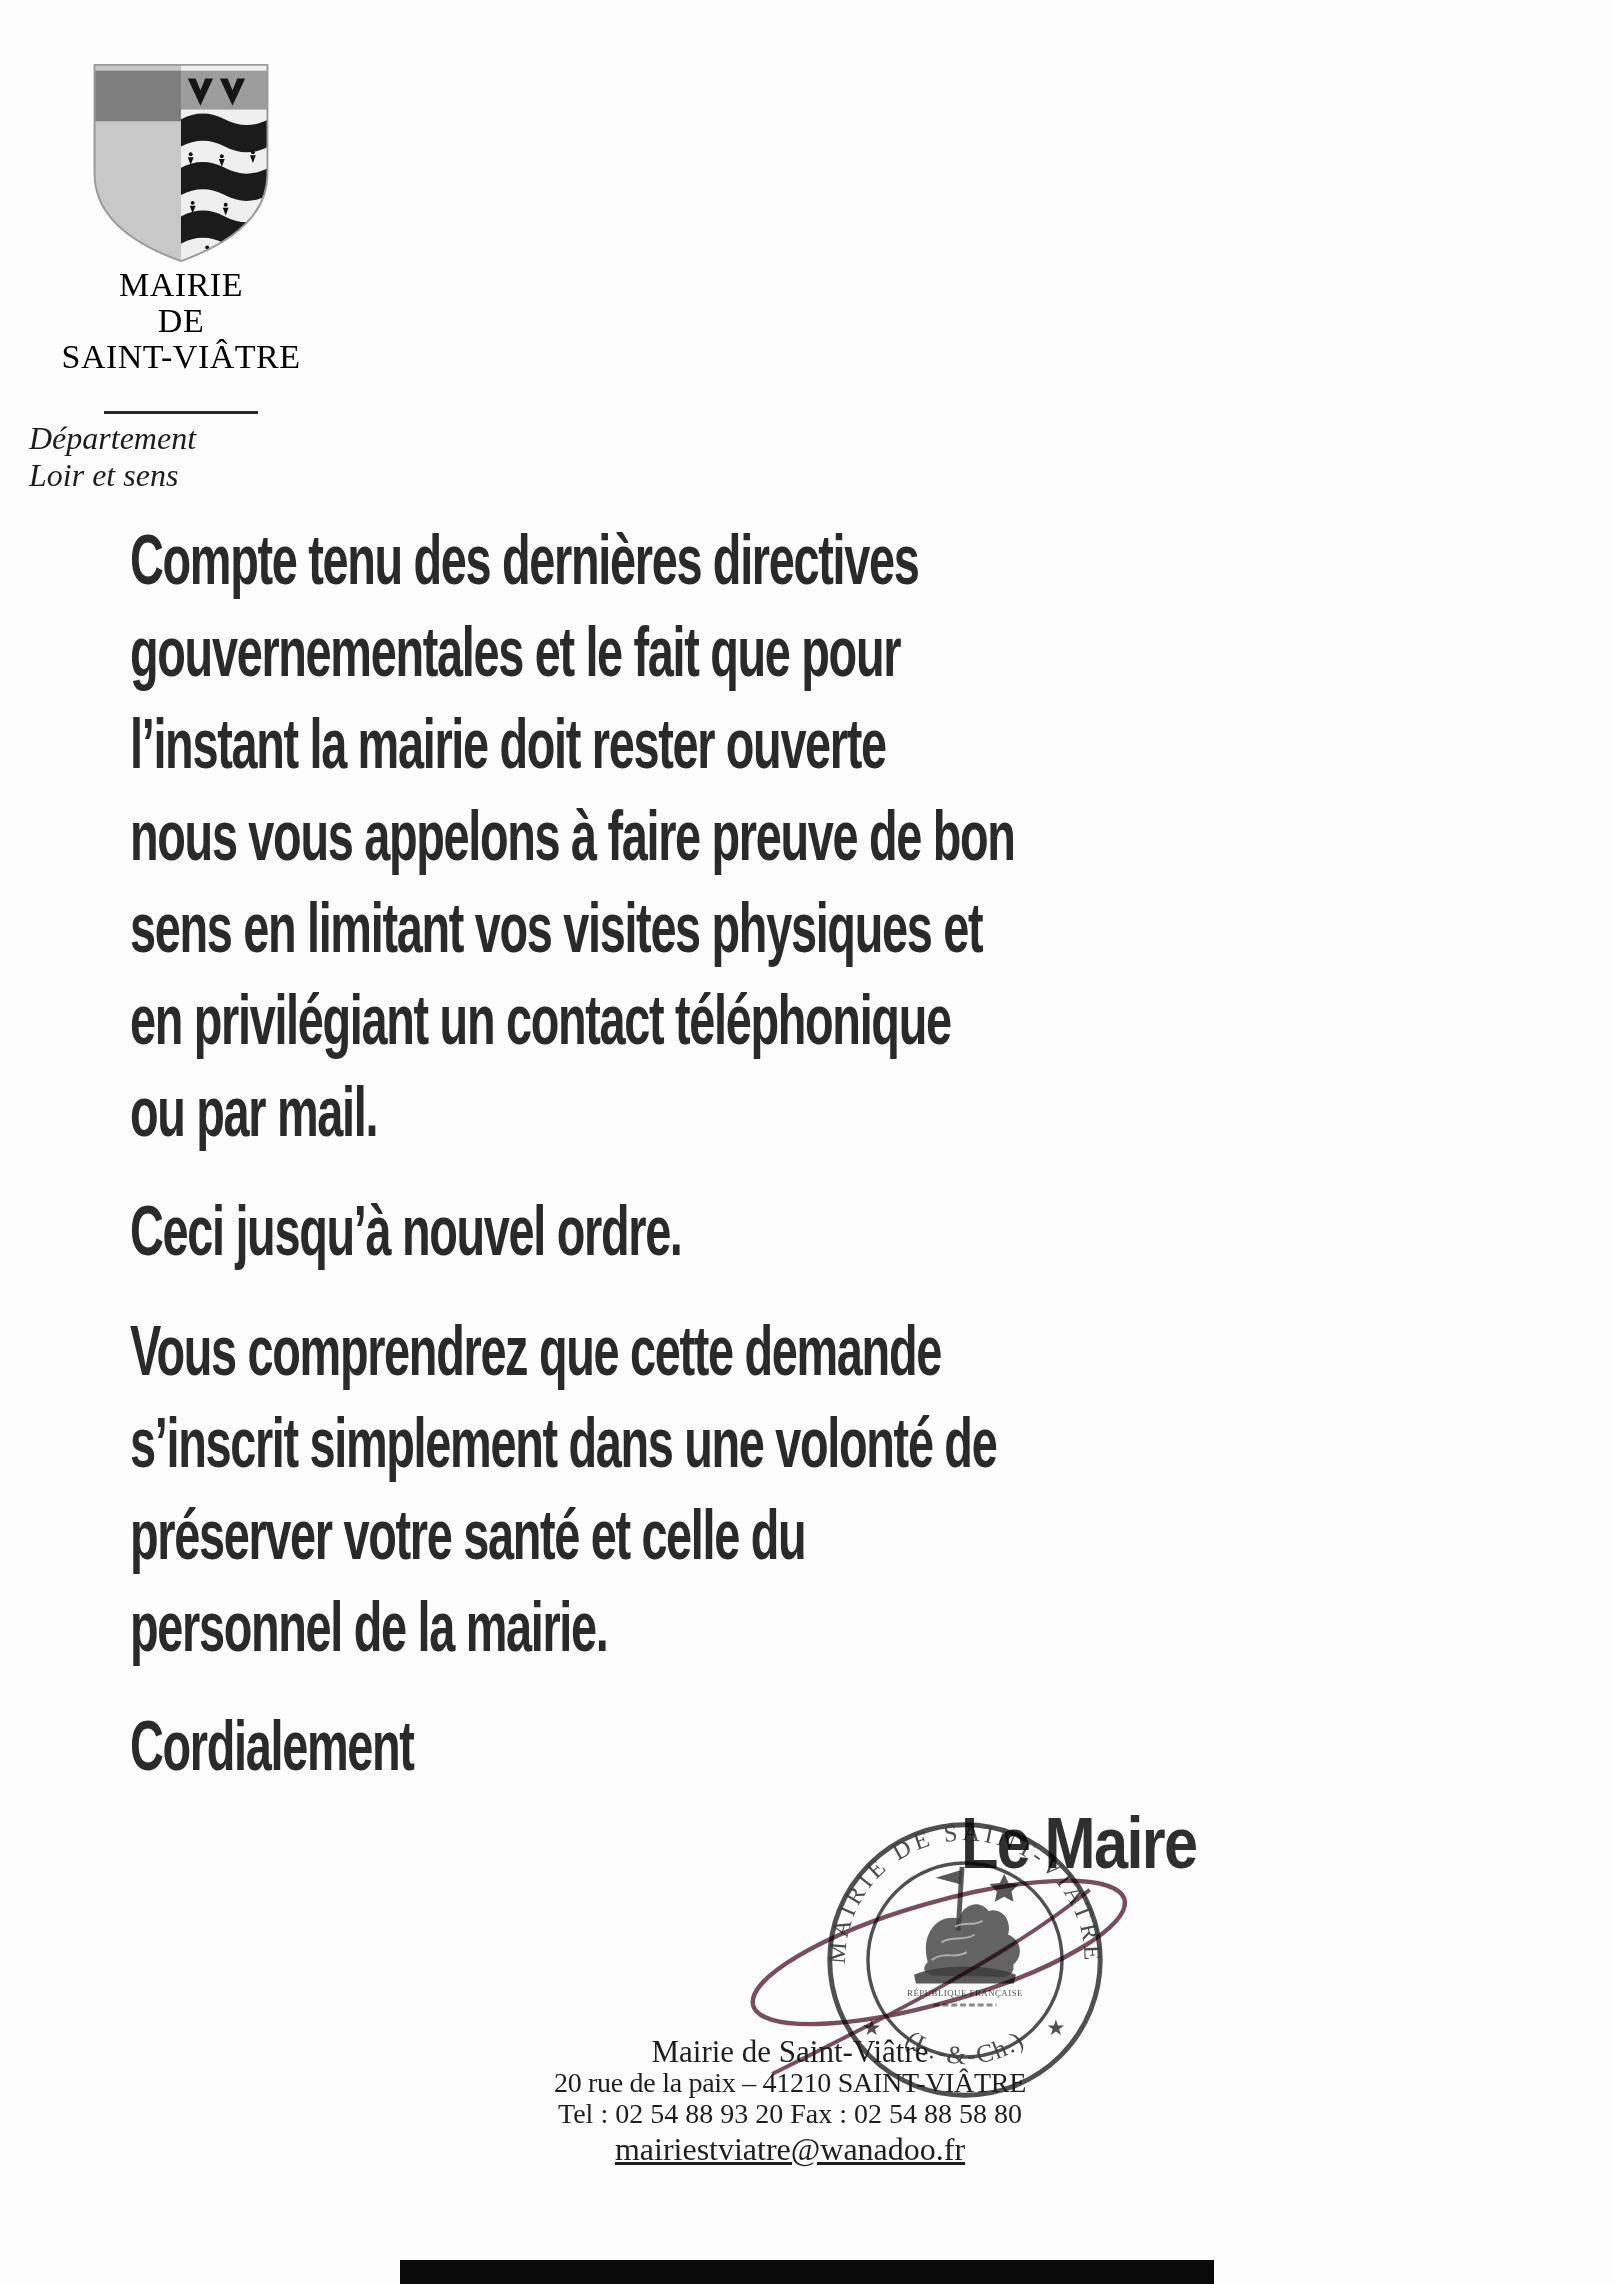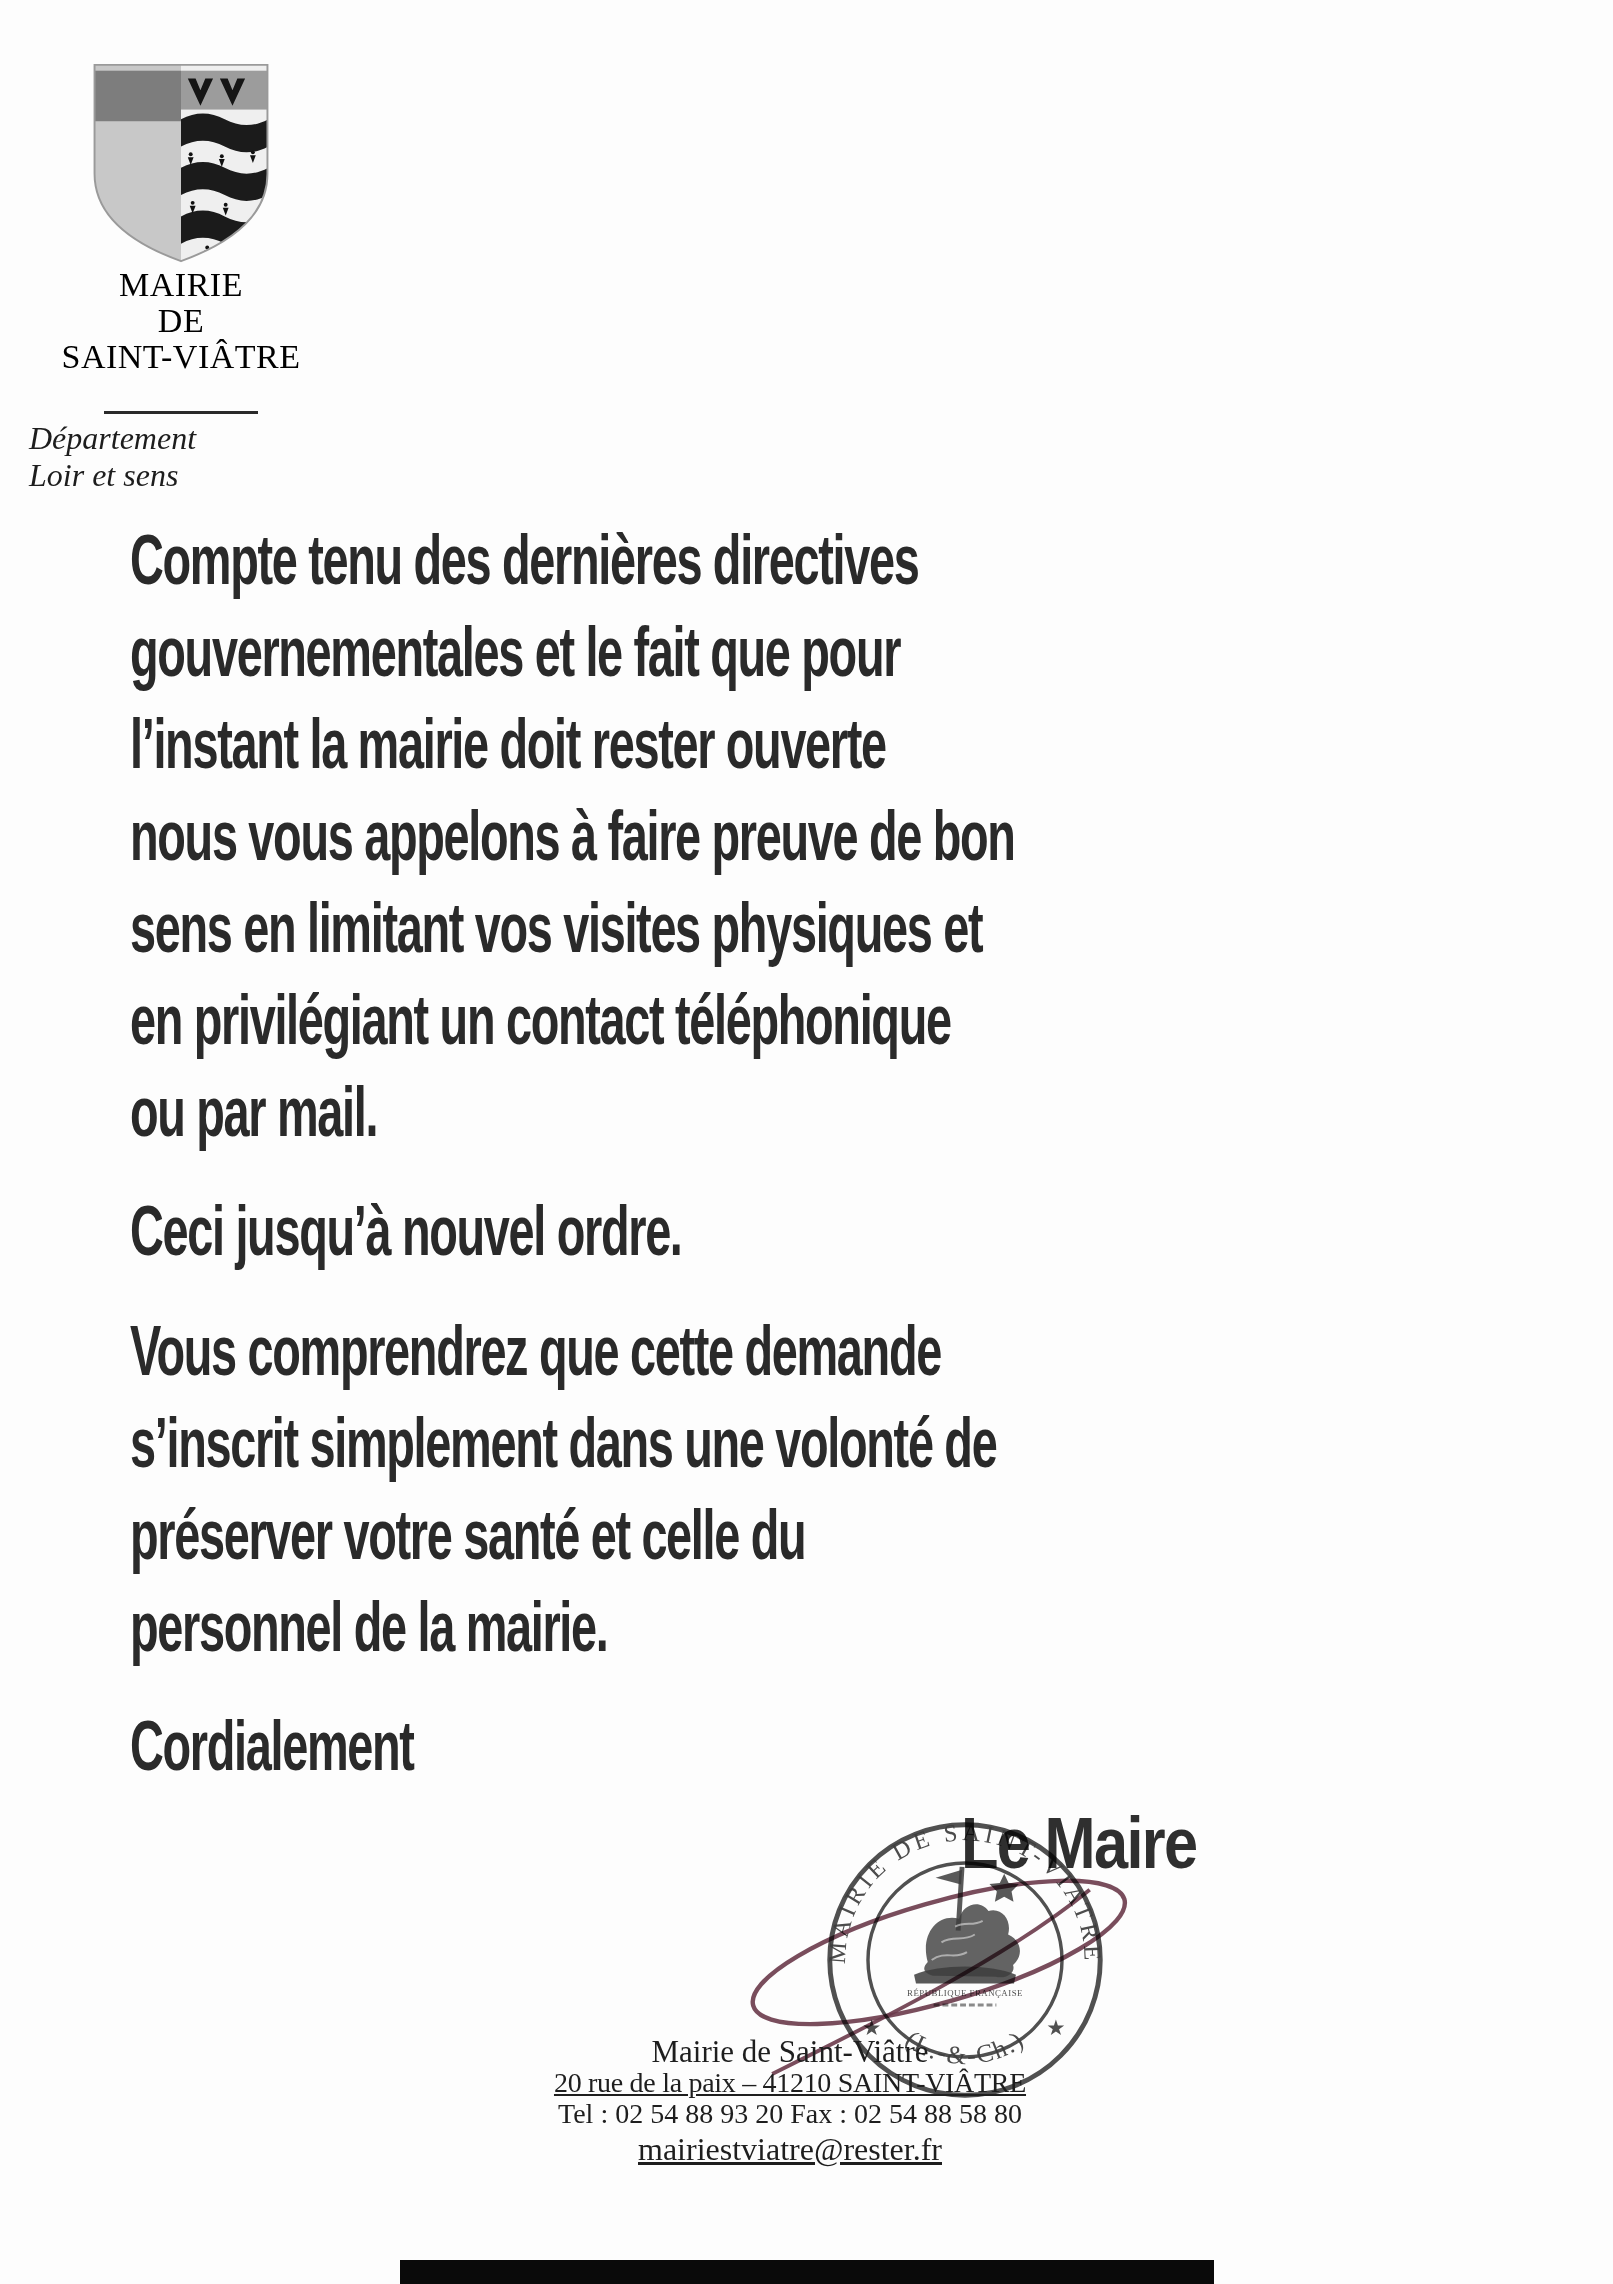--- a/index.html
+++ b/index.html
@@ -55,21 +55,21 @@
   .signature-wrap{position:absolute;left:0;top:0;width:1613px;height:2285px;mix-blend-mode:multiply;pointer-events:none;}
   .stamp-text{font-family:"Liberation Serif", serif;}
   
   .footer-line{
     position:absolute;left:398px;width:784px;
     text-align:center;
     font-family:"Liberation Serif", serif;
     color:#1e1e1e;white-space:nowrap;margin-top:32px;
   }
   .f-name{top:2002px;font-size:31px;}
-  .f-addr{top:2035px;font-size:28px;letter-spacing:-0.3px;text-decoration:underline;}
+  .f-addr{top:2035px;font-size:28px;letter-spacing:-0.3px;}
   .f-phone{top:2066px;font-size:28px;}
   .f-email{top:2099px;font-size:32px;text-decoration:underline;}
   
   .scan-bar{position:absolute;left:400px;top:2260px;width:814px;height:24.5px;background:#0a0a0a;}
 </style>
 </head>
 <body>
 
 <div class="page">
 
@@ -182,18 +182,18 @@
   <div class="signature-wrap">
     <svg viewBox="0 0 1646 2331" width="1613" height="2285">
       <ellipse cx="958" cy="1992" rx="197" ry="51" fill="none" stroke="#6c3a4b" stroke-width="4.5" transform="rotate(-16 958 1992)" opacity="0.9"></ellipse>
       <path d="M1112 1928 C1030 1995 905 2058 788 2116" fill="none" stroke="#6c3a4b" stroke-width="4" opacity="0.9"></path>
     </svg>
   </div>
 
   <div class="footer-line f-name">Mairie de Saint-Viâtre</div>
   <div class="footer-line f-addr">20 rue de la paix – 41210 SAINT-VIÂTRE</div>
   <div class="footer-line f-phone">Tel : 02 54 88 93 20 Fax : 02 54 88 58 80</div>
-  <div class="footer-line f-email">mairiestviatre@rester.fr</div>
+  <div class="footer-line f-email">mairiestviatre@wanadoo.fr</div>
 
   <div class="scan-bar"></div>
 
 </div>
 
 
 </body></html>

